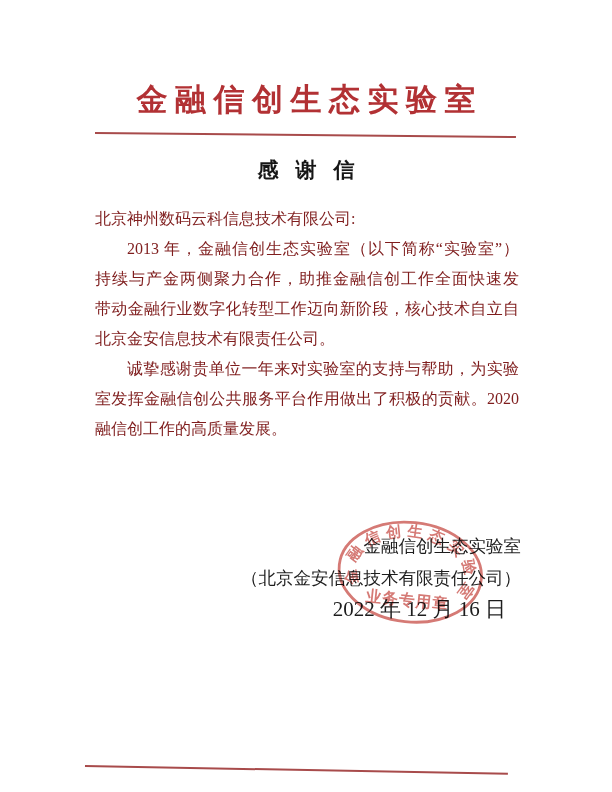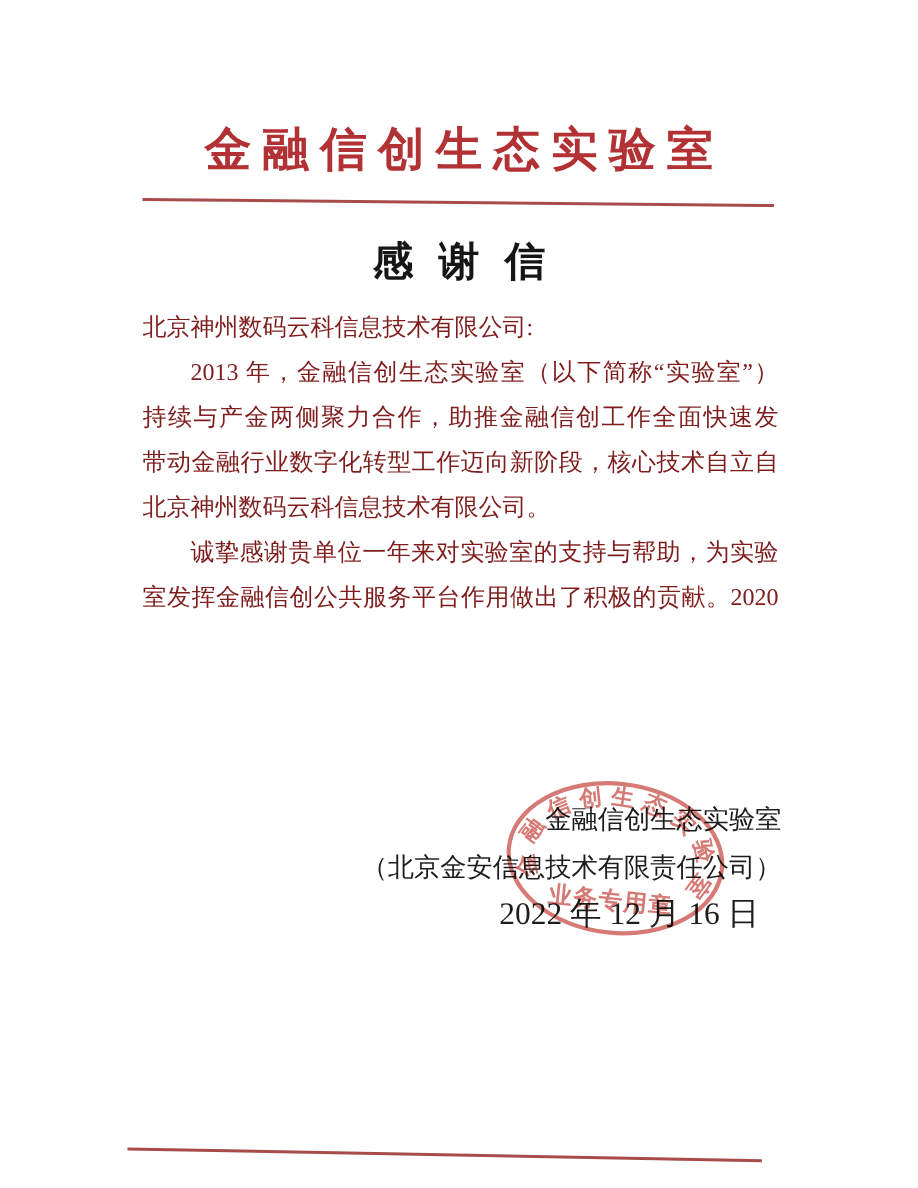--- a/index.html
+++ b/index.html
@@ -40,21 +40,21 @@
     transform-origin: 0 0;
   }
 
   
   .letter-title {
     position: absolute;
     top: 145px;
     left: 0;
     width: 612px;
     text-align: center;
-    font-size: 27px;
+    font-size: 21px;
     font-weight: bold;
     color: #161616;
     letter-spacing: 17px;
     padding-left: 17px;
     box-sizing: border-box;
     white-space: nowrap;
   }
 
   
   .letter-body {
@@ -138,23 +138,24 @@
 
   <div class="letterhead-rule"></div>
 
   <div class="letter-title">感谢信</div>
 
   <div class="letter-body">
     <div class="line">北京神州数码云科信息技术有限公司:</div>
     <div class="line jfull indent">2013 年，金融信创生态实验室（以下简称“实验室”）</div>
     <div class="line jfull">持续与产金两侧聚力合作，助推金融信创工作全面快速发展，</div>
     <div class="line jfull">带动金融行业数字化转型工作迈向新阶段，核心技术自立自</div>
-    <div class="line">北京神州数码云科信息技术有限公司。</div>
+    <div class="line">北京金安信息技术有限责任公司。</div>
     <div class="line jfull indent">诚挚感谢贵单位一年来对实验室的支持与帮助，为实验</div>
     <div class="line jfull">室发挥金融信创公共服务平台作用做出了积极的贡献。2020</div>
+    <div class="line">融信创工作的高质量发展。</div>
   </div>
 
   <div class="signature">
     <div class="sig-org">金融信创生态实验室</div>
     <div class="sig-company">（北京金安信息技术有限责任公司）</div>
     <div class="sig-date">2022 年 12 月 16 日</div>
   </div>
 
   <div class="stamp">
     <svg viewBox="0 0 160 120" xmlns="http://www.w3.org/2000/svg">

